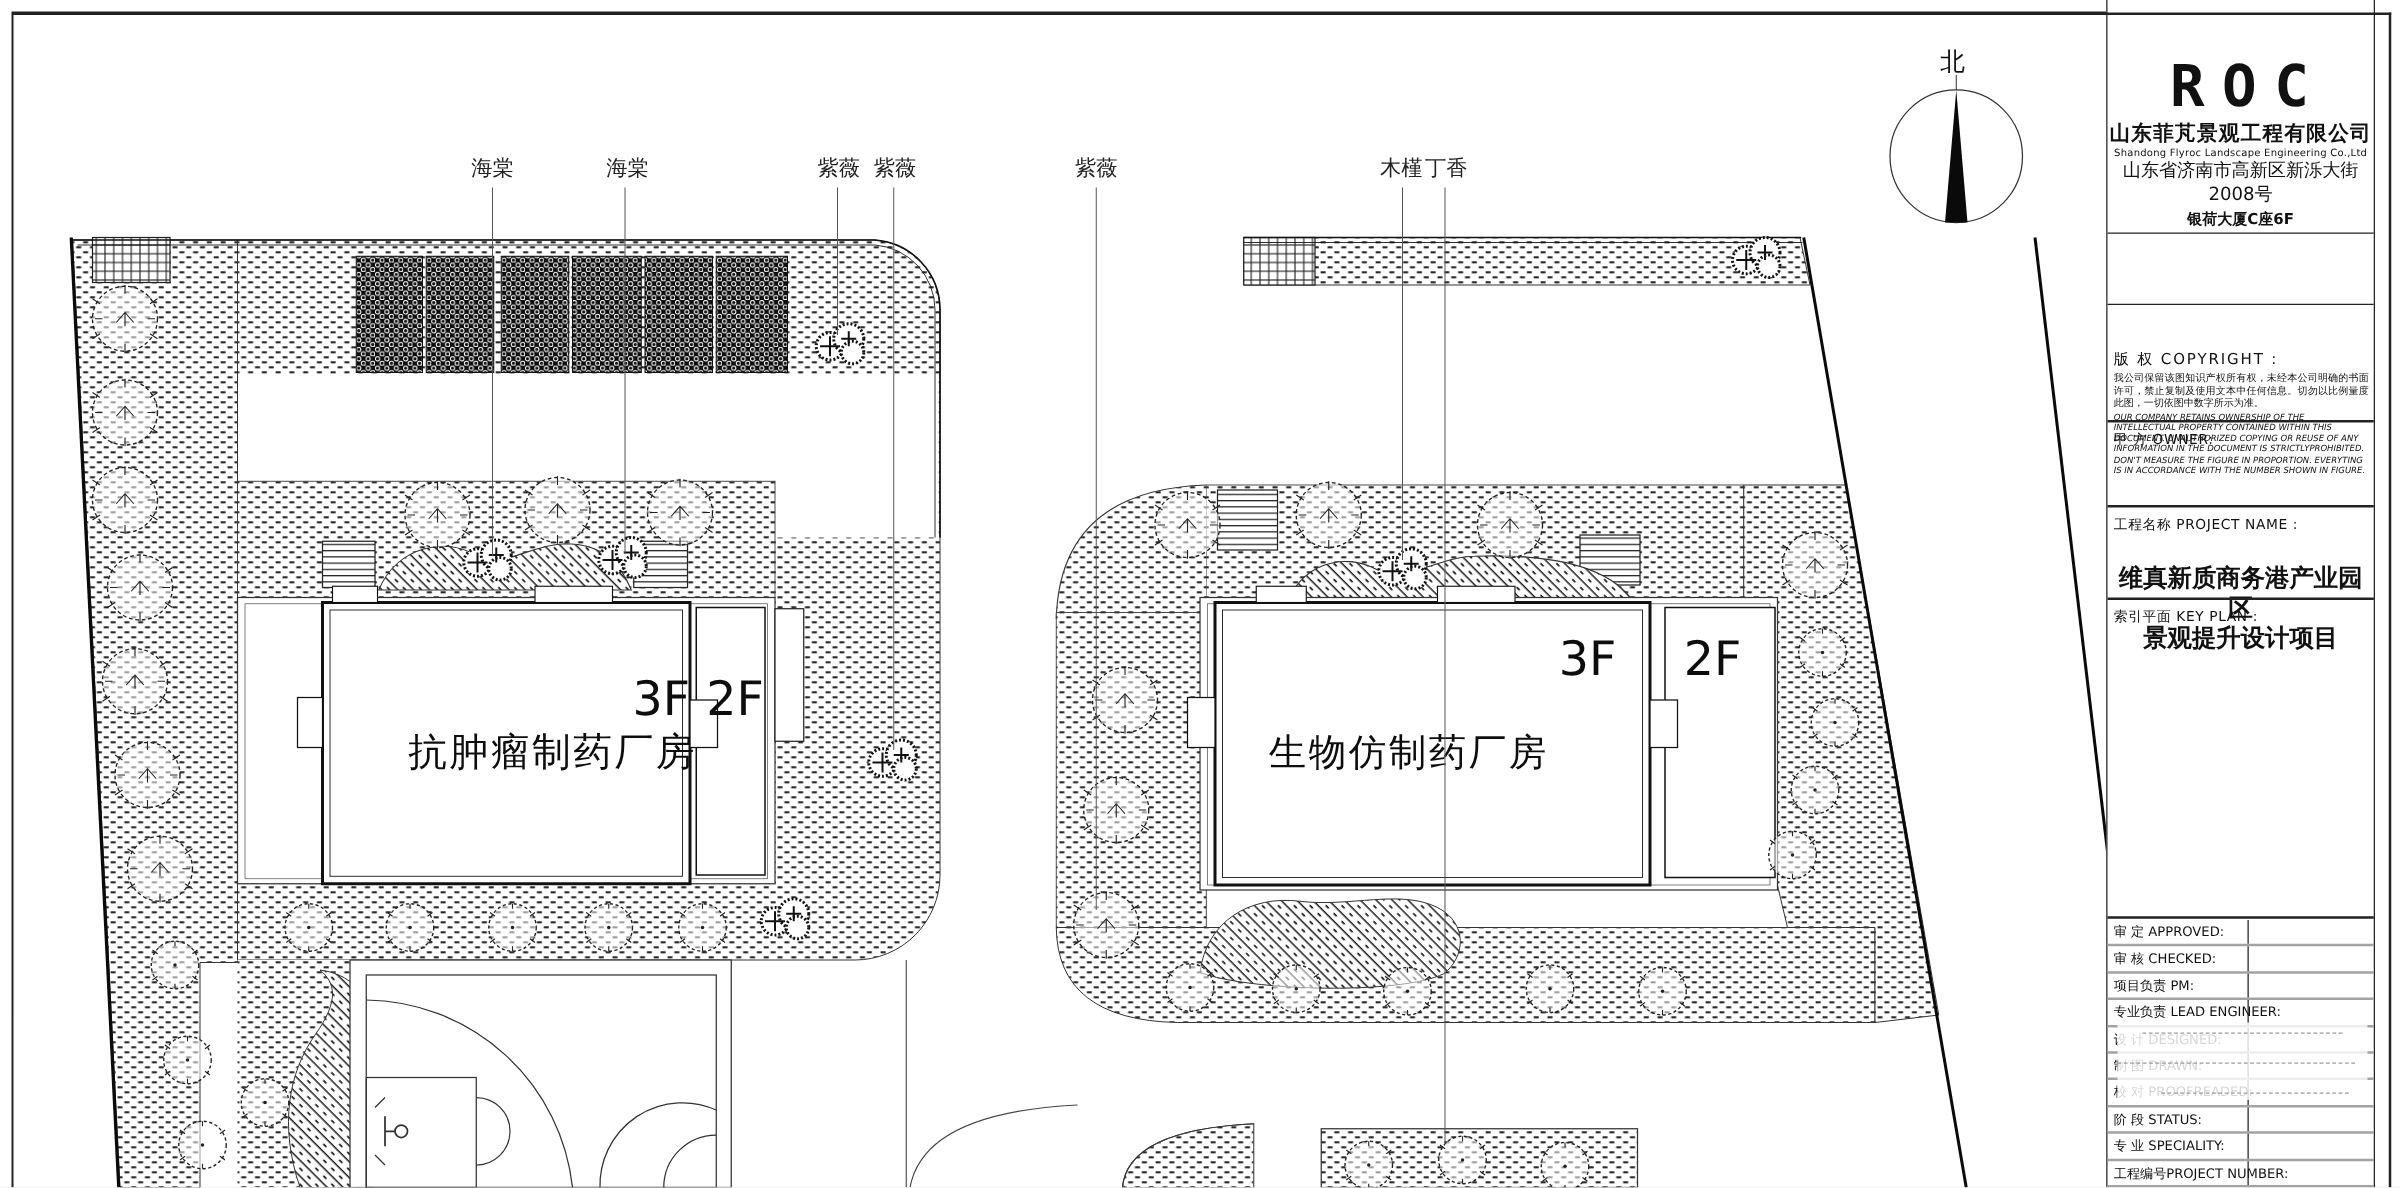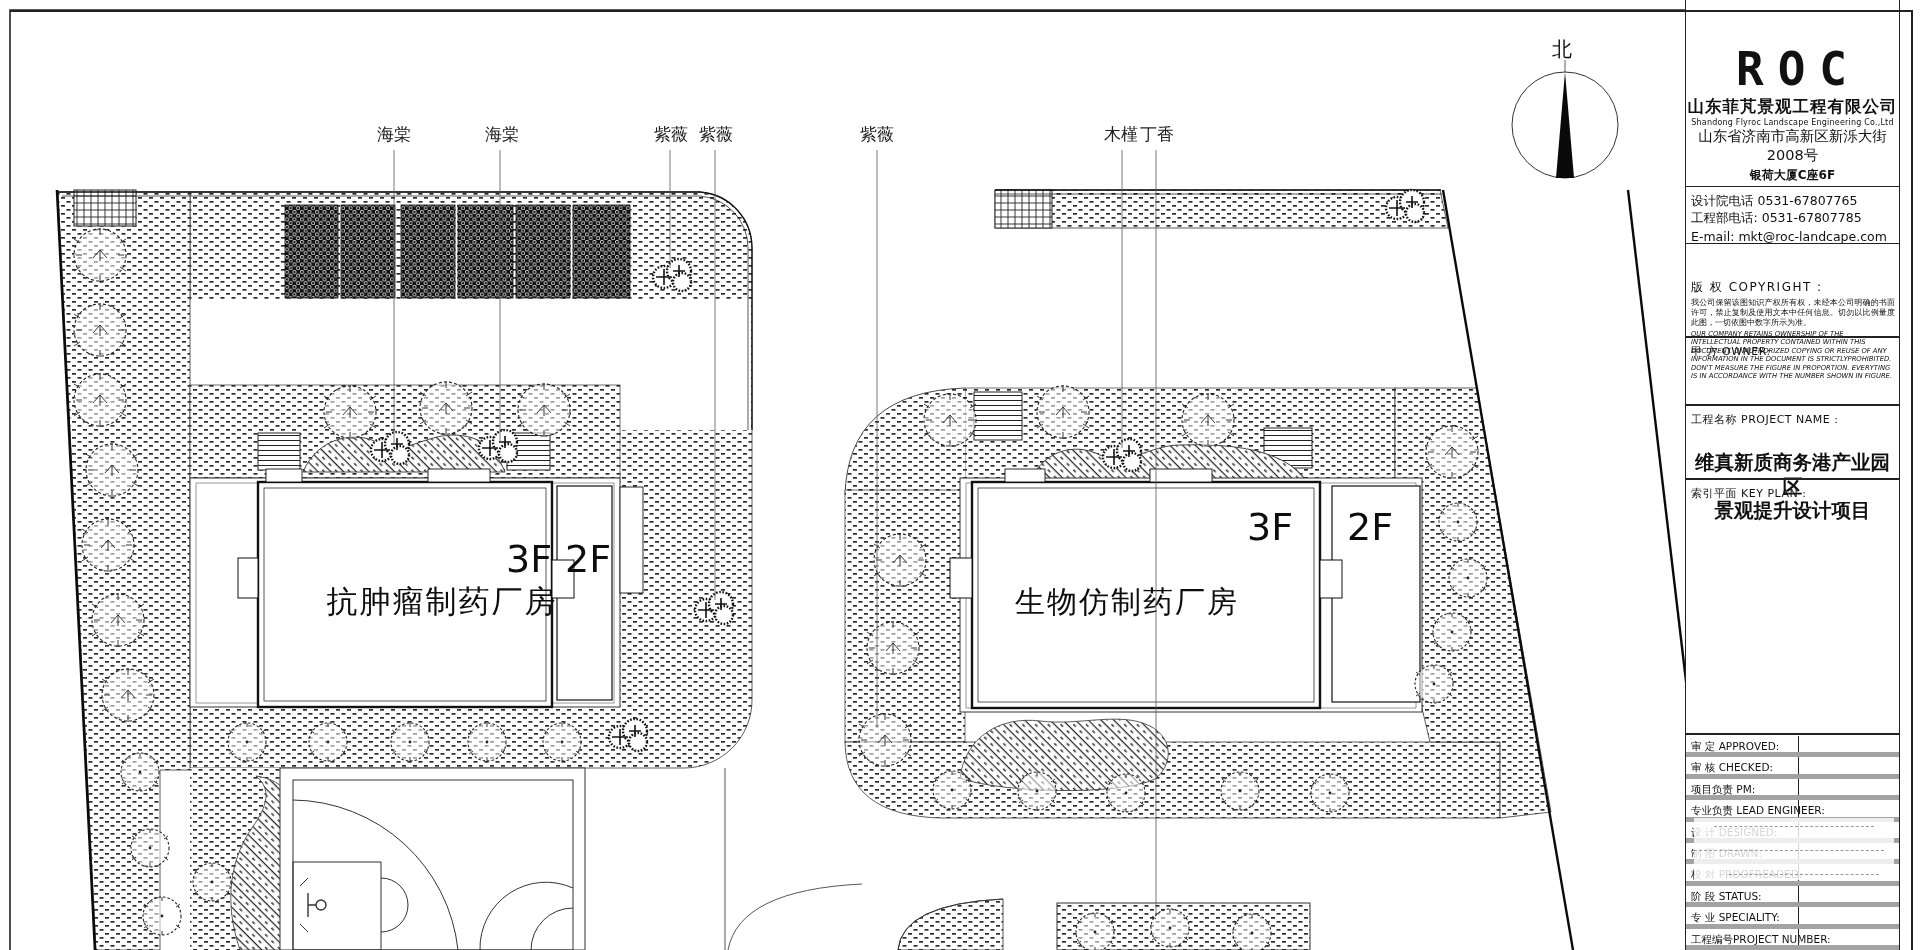--- a/index.html
+++ b/index.html
@@ -19,21 +19,21 @@
   .addr1{font-size:14.5px;font-weight:400;text-align:center;}
   .addr2{font-size:12px;font-weight:700;text-align:center;margin-top:2px;}
   .contact{font-size:12.5px;padding:0 0 0 5px;line-height:17px;}
   .small-label{font-size:12px;letter-spacing:1.5px;padding-left:5px;}
   .tiny-cn{font-size:8px;line-height:10px;padding:2px 4px 0 5px;text-align:justify;}
   .tiny-en{font-size:6.8px;line-height:8.4px;padding:2px 4px 0 5px;font-style:italic;}
   .sec-label{font-size:11px;letter-spacing:0.5px;padding:4px 0 0 5px;}
   .owner-name{font-size:19px;font-weight:700;text-align:center;letter-spacing:0.5px;margin-top:10px;}
   .proj-name{font-size:19.5px;font-weight:700;text-align:center;line-height:24px;margin-top:24px;}
   .tb-table{position:absolute;left:0;top:736px;width:100%;}
-  .tb-row{position:relative;height:21.4px;border-bottom:5px solid #a3a3a3;font-size:10.5px;
+  .tb-row{position:relative;height:21.4px;border-bottom:2px solid #a3a3a3;font-size:10.5px;
           line-height:21px;padding-left:5px;box-sizing:border-box;}
   .tb-row::after{content:"";position:absolute;top:0;bottom:0;left:112px;border-left:1px solid #222;}
   #watermark{position:absolute;left:8px;top:818px;width:200px;height:62px;
              background:rgba(255,255,255,0.82);}
   #watermark .wm-dash{position:absolute;border-top:1.4px dashed #9a9a9a;}
   
   .frame{position:absolute;background:#222;}
 </style>
 </head>
 <body>
@@ -276,25 +276,20 @@
 
   <div id="titleblock">
     <div class="tb-sec" style="top:10px;">
       <div class="logo">ROC</div>
       <div class="cn-co">山东菲芃景观工程有限公司</div>
       <div class="en-co">Shandong Flyroc Landscape Engineering Co.,Ltd</div>
       <div class="addr1">山东省济南市高新区新泺大街2008号</div>
       <div class="addr2">银荷大厦C座6F</div>
     </div>
     <div class="hr1" style="top:186px;"></div>
-    <div class="tb-sec contact" style="top:192px;">
-      <div>设计院电话 0531-67807765</div>
-      <div>工程部电话: 0531-67807785</div>
-      <div style="margin-top:2px;">E-mail: mkt@roc-landcape.com</div>
-    </div>
     <div class="hr1" style="top:243px;"></div>
     <div class="tb-sec" style="top:247px;margin-top:32px;">
       <div class="small-label">版 权 COPYRIGHT :</div>
       <div class="tiny-cn">我公司保留该图知识产权所有权，未经本公司明确的书面许可，禁止复制及使用文本中任何信息。切勿以比例量度此图，一切依图中数字所示为准。</div>
       <div class="tiny-en">OUR COMPANY RETAINS OWNERSHIP OF THE INTELLECTUAL PROPERTY CONTAINED WITHIN THIS DOCUMENT. UNAUTHORIZED COPYING OR REUSE OF ANY INFORMATION IN THE DOCUMENT IS STRICTLYPROHIBITED. DON'T MEASURE THE FIGURE IN PROPORTION. EVERYTING IS IN ACCORDANCE WITH THE NUMBER SHOWN IN FIGURE.</div>
     </div>
     <div class="hr2" style="top:336px;"></div>
     <div class="tb-sec" style="top:340px;">
       <div class="sec-label">甲  方 OWNER:</div>
     </div>

